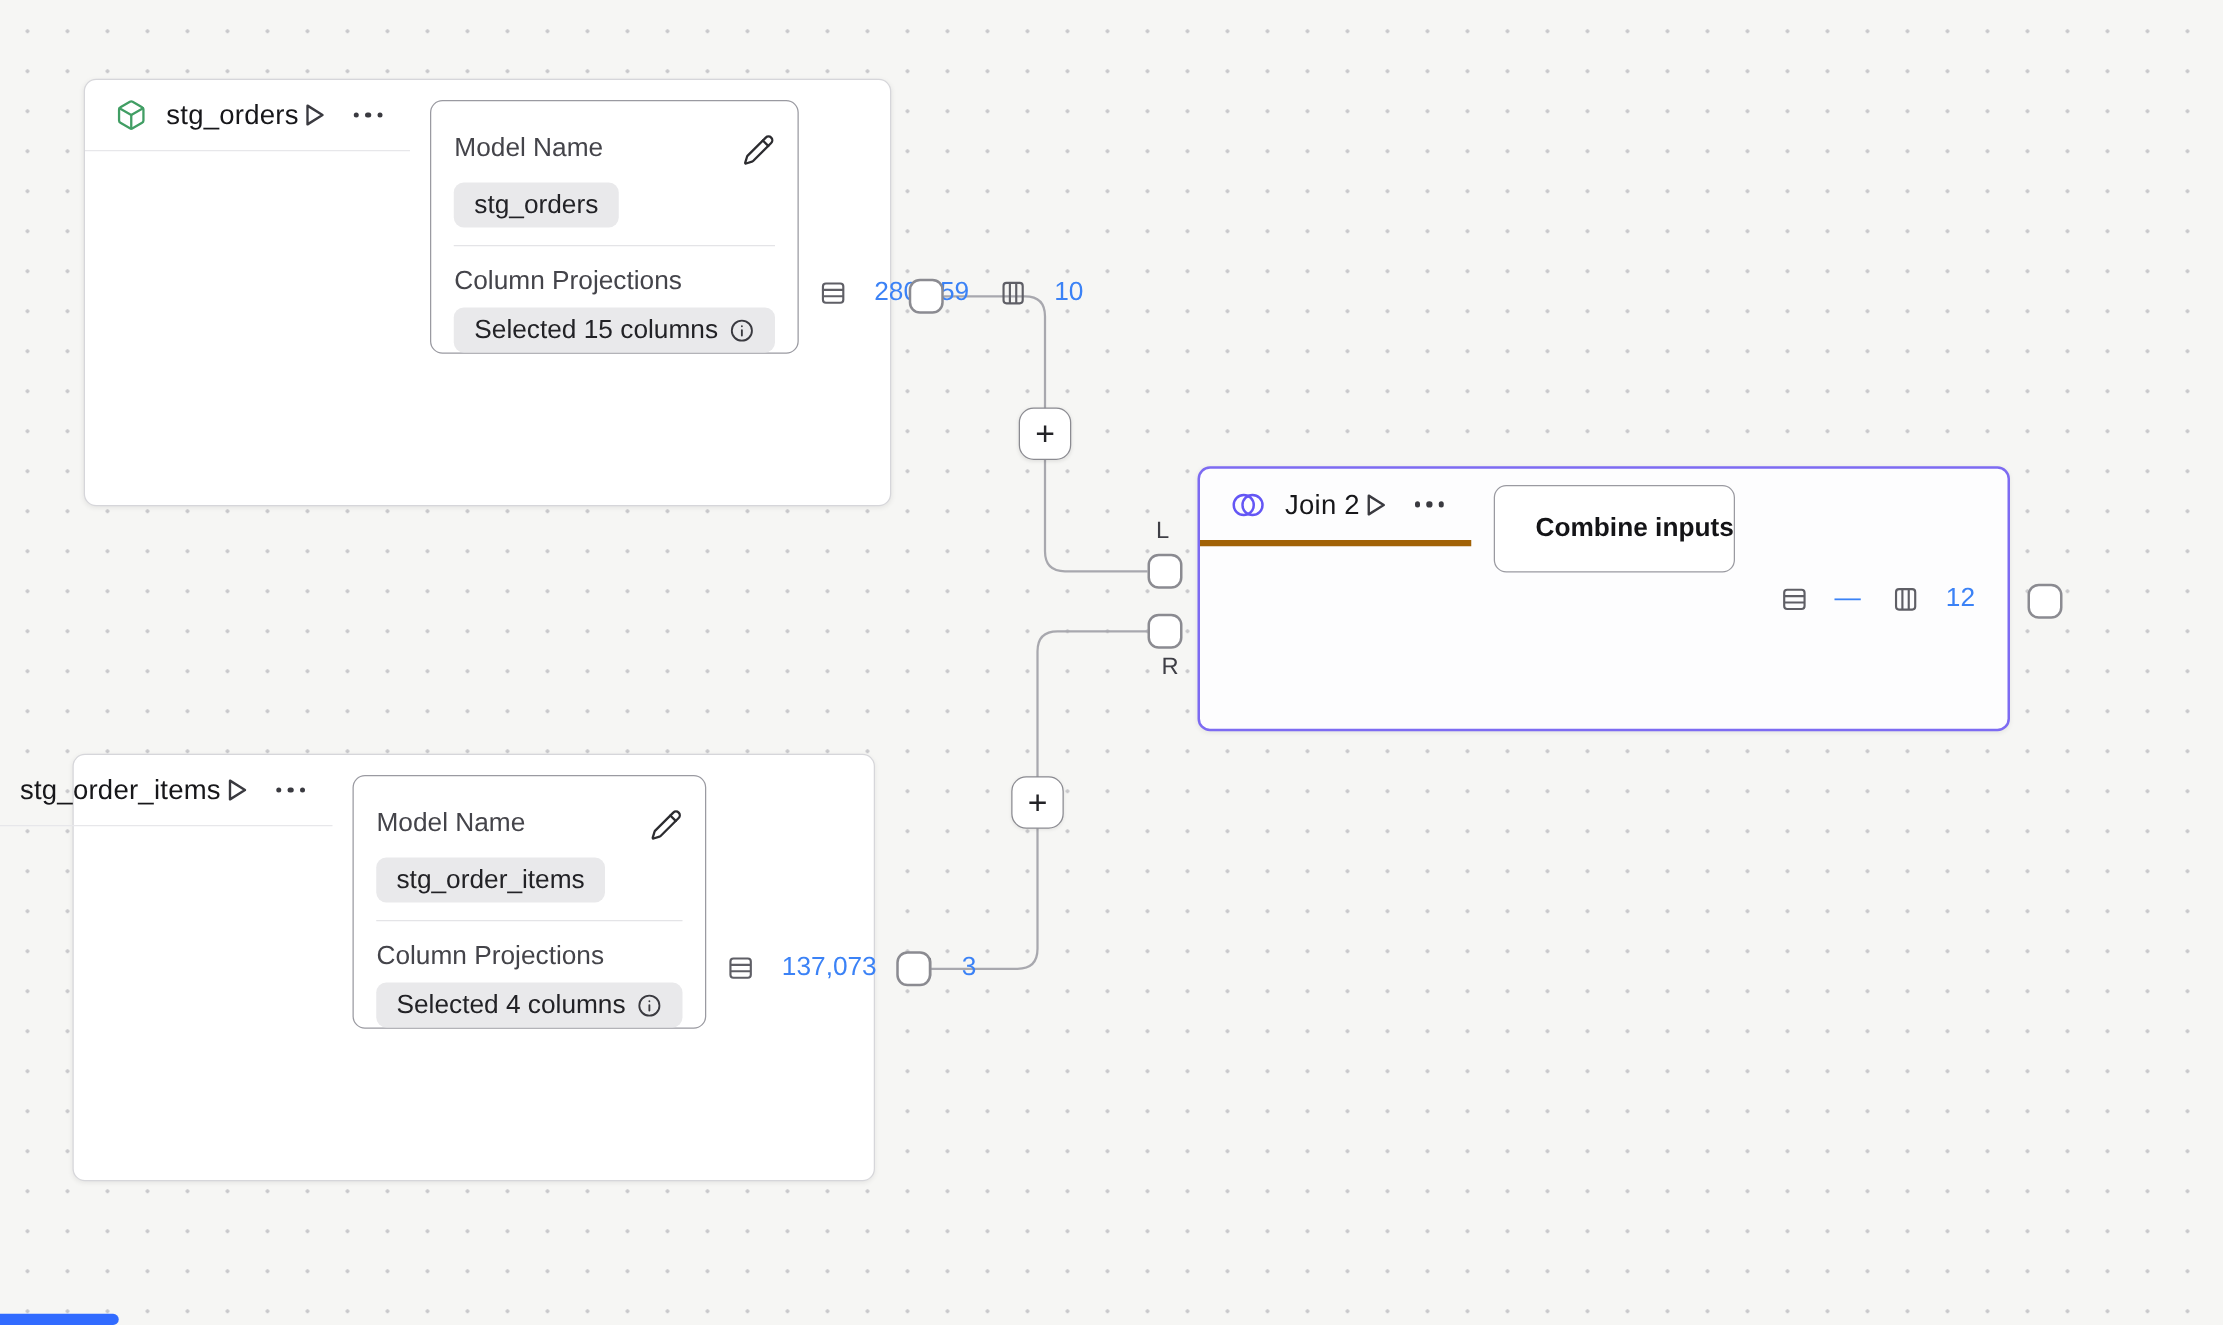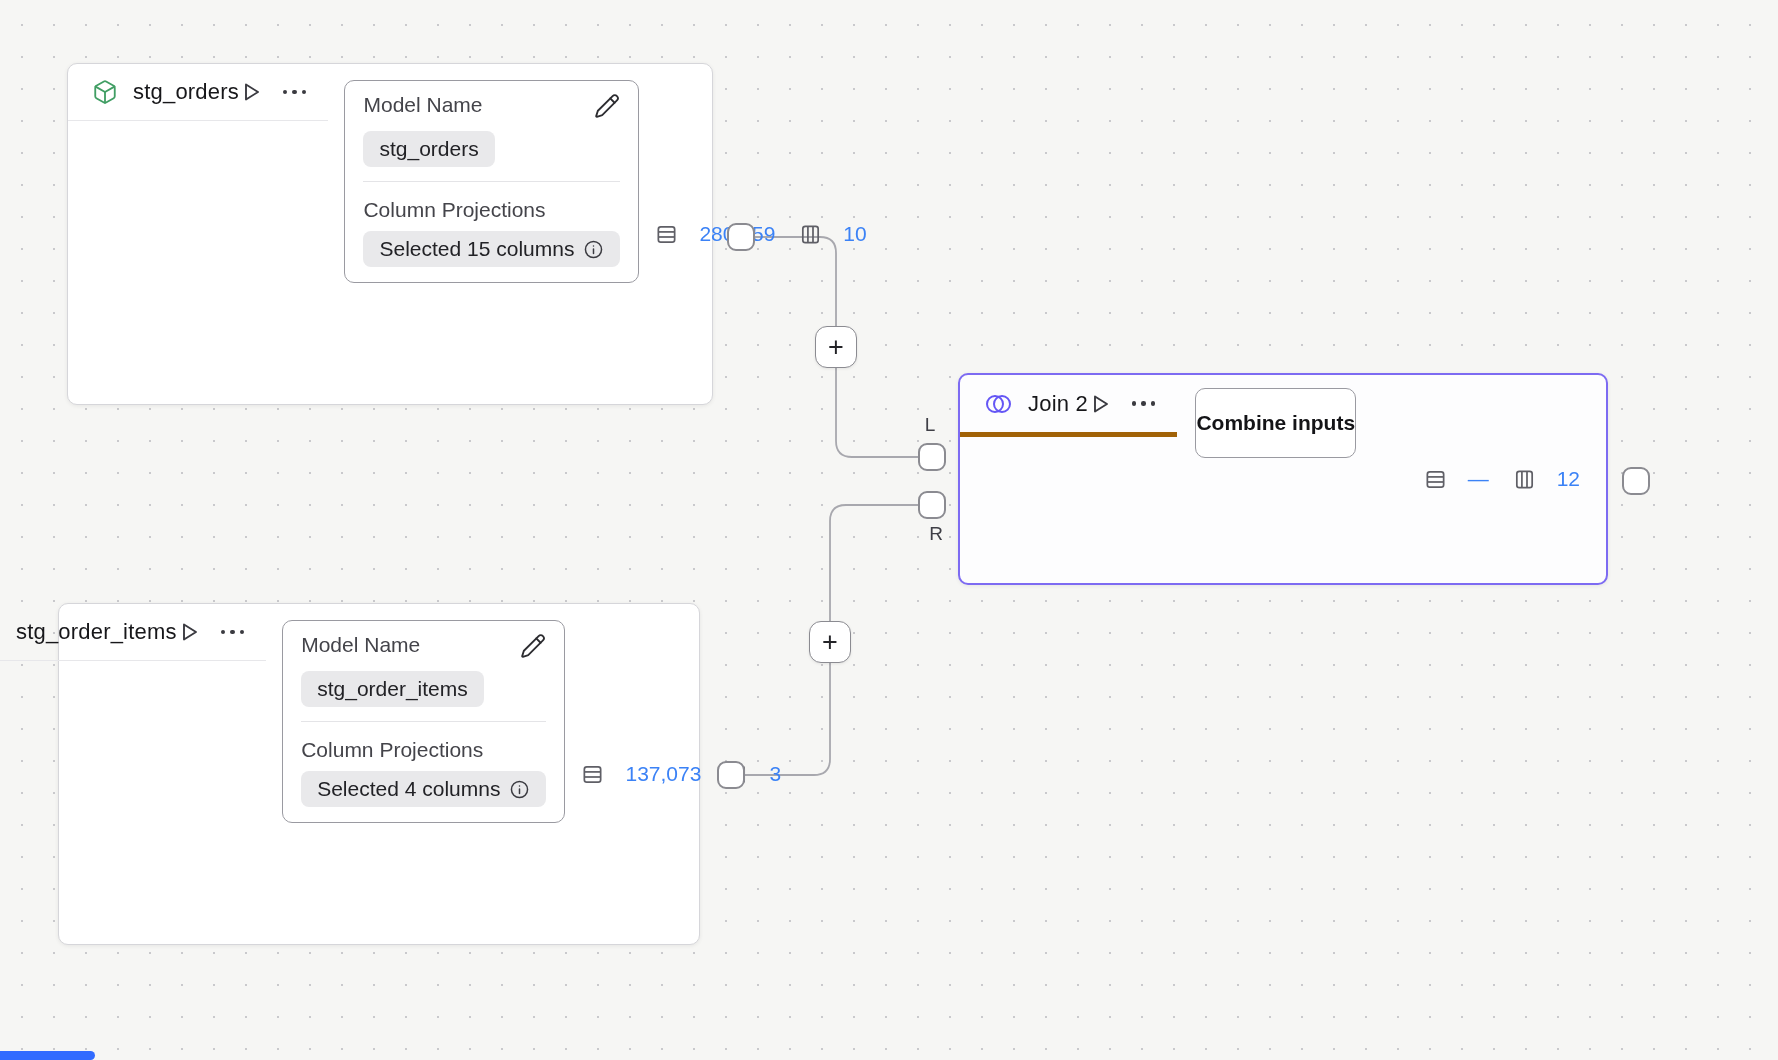--- a/index.html
+++ b/index.html
@@ -38,21 +38,21 @@
   }
   .hdr-icon { flex:0 0 auto; display:flex; align-items:center; }
   .play-btn { flex:0 0 auto; display:flex; align-items:center; cursor:pointer; margin-right:20px; }
   .dots { flex:0 0 auto; display:flex; align-items:center; gap:5px; cursor:pointer; padding:4px 0; }
   .dots i { width:4.5px; height:4.5px; border-radius:50%; background:#3a3a40; }
 
   
   .inner-card {
     margin:16px 16px 0 16px;
     border:1px solid #9a9aa1; border-radius:10px;
-    padding:10px 18px 18px 18px;
+    padding:24px 18px 18px 18px;
     height:203px;
   }
   .field-row { display:flex; align-items:flex-start; justify-content:space-between; }
   .field-label { font-size:21px; color:#44444a; line-height:27px; }
   .badge {
     display:inline-flex; align-items:center; gap:9px;
     margin-top:8px; height:36px; padding:0 16px;
     background:#e9e9eb; border-radius:8px;
     font-size:21px; font-weight:500; color:#222226; white-space:nowrap;
   }
@@ -65,21 +65,21 @@
     font-size:21px; font-weight:500; color:#3b82f6;
   }
   .foot-ic { display:flex; align-items:center; }
   .foot-num { margin-left:-3px; }
 
   
   .combine-btn {
     margin:13px 18px 0 18px; height:70px;
     border:1.4px solid #9a9aa1; border-radius:10px; background:#ffffff;
     display:flex; align-items:center; justify-content:center;
-    font-size:21px; font-weight:600; color:#141417; cursor:pointer;
+    font-size:21px; font-weight:600; color:#141417; cursor:pointer;padding-left:32px;
   }
 
   
   .port {
     position:absolute; width:28px; height:28px;
     background:#ffffff; border:2px solid #8b8b91; border-radius:9px;
   }
   .plus-btn {
     position:absolute; width:42px; height:42px;
     background:#ffffff; border:1.5px solid #8b8b91; border-radius:12px;

